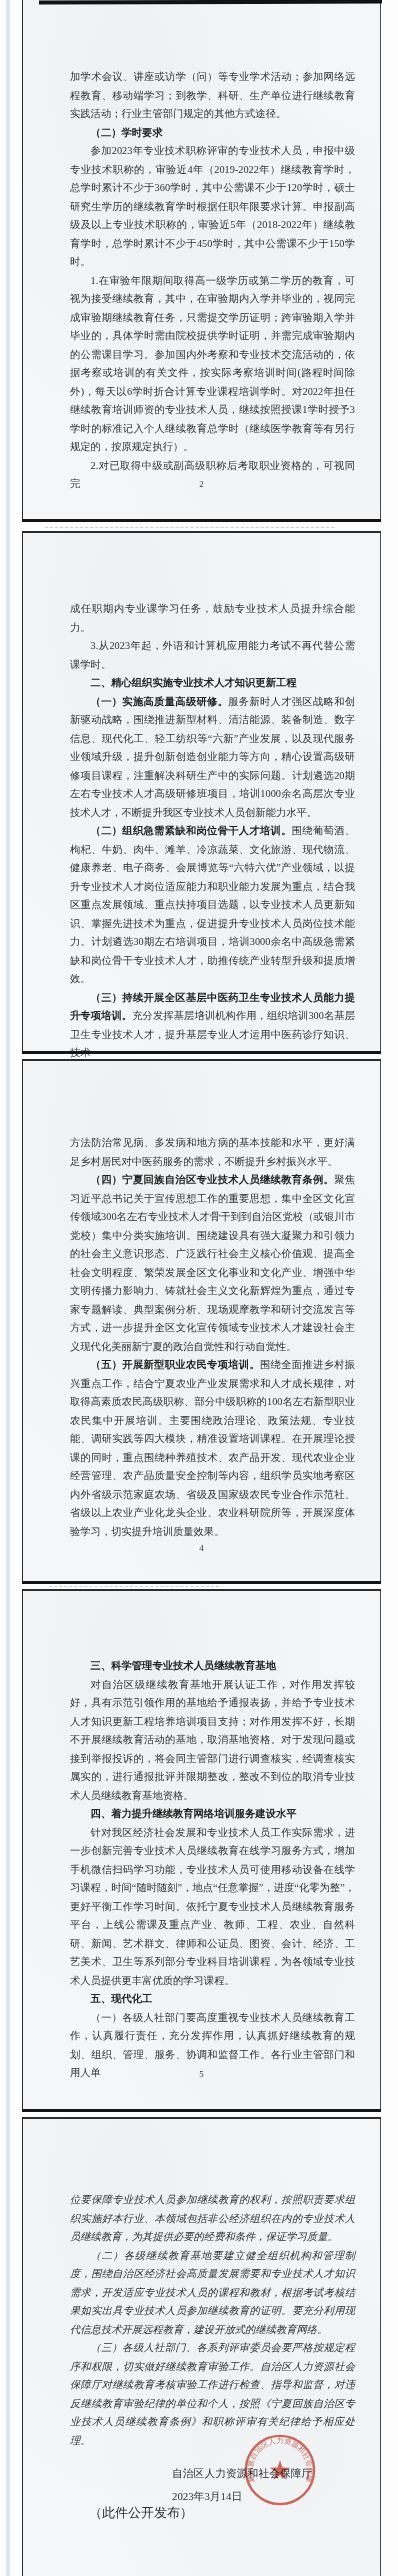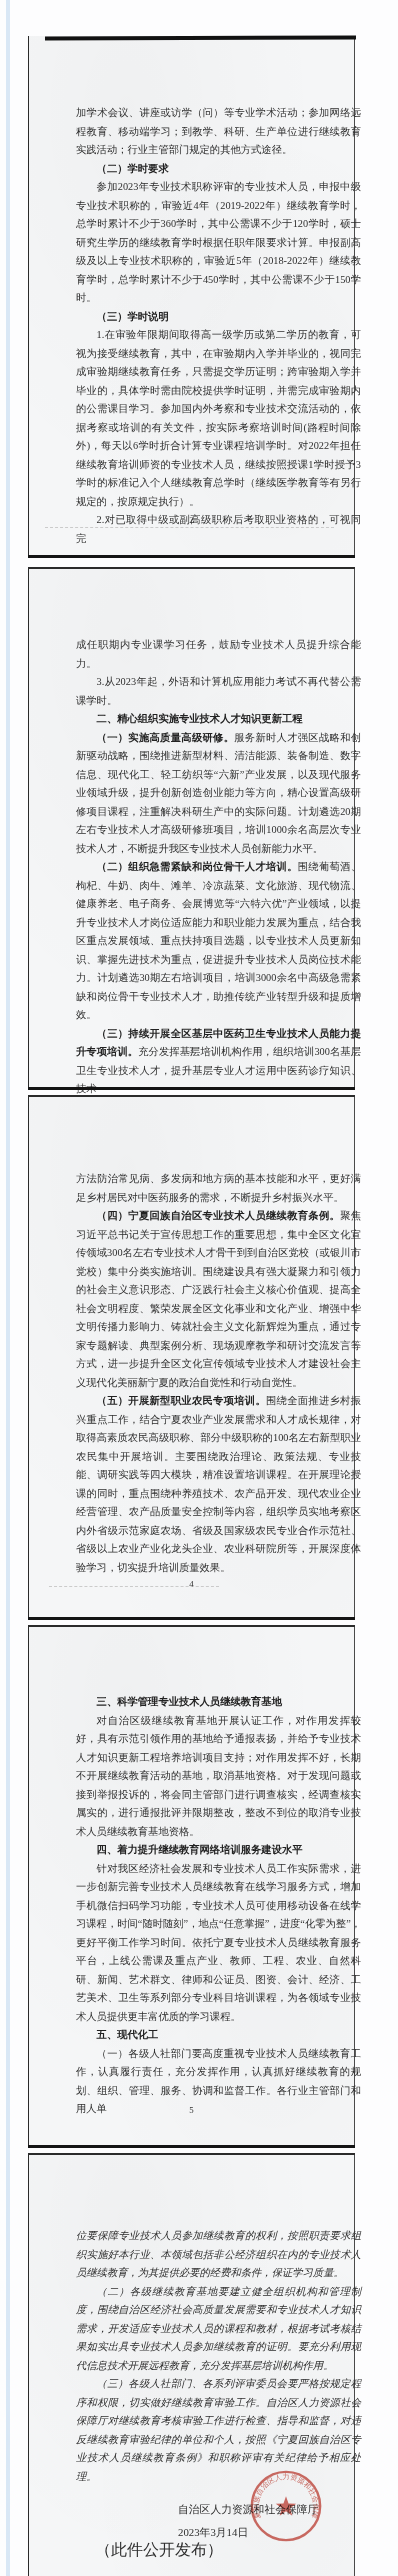--- a/index.html
+++ b/index.html
@@ -4,29 +4,28 @@
 <style>
   html,body{margin:0;padding:0;}
   body{
     width:398px;height:2588px;position:relative;
     background:#fdfdfe;
     font-family:"Liberation Serif", serif;
   }
   .canvas{position:absolute;inset:0;overflow:hidden;}
   .margin-strip{position:absolute;left:5.7px;top:0;width:4.1px;height:100%;background:#d9e7f5;}
   .page{
-    position:absolute;left:28px;width:327px;
+    position:absolute;left:22px;width:359px;
     background:
       radial-gradient(ellipse at 30% 15%, rgba(0,0,0,0.025), transparent 60%),
       radial-gradient(ellipse at 75% 70%, rgba(0,0,0,0.02), transparent 55%),
       #f5f6f7;
     border-left:1px solid #2a2a2a;
     border-right:1px solid #4a4a4a;
     box-sizing:border-box;
-    margin-top:36px;
   }
   .edge-top-jagged{position:absolute;top:0;left:15.5px;right:-1px;height:4.1px;background:#121212;transform:rotate(-0.15deg);}
   .edge-top-line{position:absolute;top:0;left:-1px;right:-1px;height:1.5px;background:#2b2b2b;}
   .edge-bottom{position:absolute;bottom:0;left:-1px;right:-1px;height:3.1px;background:#141414;}
   .smudge{position:absolute;border-top:1.5px dashed #b5b5b5;opacity:.65;}
   .smudge-a{top:527px;left:45px;width:289px;}
   .smudge-b{top:1586px;left:49px;width:170px;}
 
   .content{
     position:absolute;left:47px;width:285px;
@@ -34,38 +33,37 @@
     text-align:justify;
   }
   .content p{margin:0;}
   .content p.indent{text-indent:2em;}
   .content b{font-weight:700;font-family:Liberation Sans, sans-serif;color:#222;}
 
   .page-number{position:absolute;left:0;width:100%;text-align:center;font-size:8.8px;color:#333;}
 
   .signature{position:absolute;top:345px;left:149px;width:196px;
     font-size:10.8px;line-height:23px;color:#2e2e2e;}
-  .publish-note{position:absolute;top:387px;left:66px;font-size:16px;color:#2e2e2e;}
+  .publish-note{position:absolute;top:387px;left:66px;font-size:13px;color:#2e2e2e;}
 
   .seal{position:absolute;top:314px;left:218px;width:78px;height:78px;
     color:#c8493e;opacity:.8;mix-blend-mode:multiply;}
 </style>
 </head>
 <body>
 
 <div class="canvas">
   <div class="margin-strip"></div>
 
   <div class="page" style="top:0;height:522px;">
     <div class="edge-top-jagged"></div>
     <div class="content" style="top:68px;">
         <p class=""><span>加学术会议、讲座或访学（问）等专业学术活动；参加网络远程教育、移动端学习；到教学、科研、生产单位进行继续教育实践活动；行业主管部门规定的其他方式途径。</span></p>
         <p class="indent"><b>（二）学时要求</b></p>
         <p class="indent"><span>参加2023年专业技术职称评审的专业技术人员，申报中级专业技术职称的，审验近4年（2019-2022年）继续教育学时，总学时累计不少于360学时，其中公需课不少于120学时，硕士研究生学历的继续教育学时根据任职年限要求计算。申报副高级及以上专业技术职称的，审验近5年（2018-2022年）继续教育学时，总学时累计不少于450学时，其中公需课不少于150学时。</span></p>
-        <p class="indent"><b>（三）学时说明</b></p>
         <p class="indent"><span>1.在审验年限期间取得高一级学历或第二学历的教育，可视为接受继续教育，其中，在审验期内入学并毕业的，视同完成审验期继续教育任务，只需提交学历证明；跨审验期入学并毕业的，具体学时需由院校提供学时证明，并需完成审验期内的公需课目学习。参加国内外考察和专业技术交流活动的，依据考察或培训的有关文件，按实际考察培训时间(路程时间除外)，每天以6学时折合计算专业课程培训学时。对2022年担任继续教育培训师资的专业技术人员，继续按照授课1学时授予3学时的标准记入个人继续教育总学时（继续医学教育等有另行规定的，按原规定执行）。</span></p>
         <p class="indent"><span>2.对已取得中级或副高级职称后考取职业资格的，可视同完</span></p>
       </div>
     <div class="page-number" style="top:479px;">2</div>
     <div class="edge-bottom"></div>
   </div>
 
   <div class="smudge smudge-a"></div>
 
   <div class="page" style="top:531px;height:523px;">
@@ -106,21 +104,21 @@
         <p class="indent"><span>（一）各级人社部门要高度重视专业技术人员继续教育工作，认真履行责任，充分发挥作用，认真抓好继续教育的规划、组织、管理、服务、协调和监督工作。各行业主管部门和用人单</span></p>
       </div>
     <div class="page-number" style="top:480px;">5</div>
     <div class="edge-bottom"></div>
   </div>
 
   <div class="page" style="top:2117px;height:471px;">
     <div class="edge-top-line"></div>
     <div class="content" style="top:74px;font-style:italic;">
         <p class=""><span>位要保障专业技术人员参加继续教育的权利，按照职责要求组织实施好本行业、本领域包括非公经济组织在内的专业技术人员继续教育，为其提供必要的经费和条件，保证学习质量。</span></p>
-        <p class="indent"><span>（二）各级继续教育基地要建立健全组织机构和管理制度，围绕自治区经济社会高质量发展需要和专业技术人才知识需求，开发适应专业技术人员的课程和教材，根据考试考核结果如实出具专业技术人员参加继续教育的证明。要充分利用现代信息技术开展远程教育，充分发挥基层培训机构作用。</span></p>
+        <p class="indent"><span>（二）各级继续教育基地要建立健全组织机构和管理制度，围绕自治区经济社会高质量发展需要和专业技术人才知识需求，开发适应专业技术人员的课程和教材，根据考试考核结果如实出具专业技术人员参加继续教育的证明。要充分利用现代信息技术开展远程教育，建设开放式的继续教育网络。</span></p>
         <p class="indent"><span>（三）各级人社部门、各系列评审委员会要严格按规定程序和权限，切实做好继续教育审验工作。自治区人力资源社会保障厅对继续教育考核审验工作进行检查、指导和监督，对违反继续教育审验纪律的单位和个人，按照《宁夏回族自治区专业技术人员继续教育条例》和职称评审有关纪律给予相应处理。</span></p>
       </div>
 
     <div class="signature">
       <div>自治区人力资源和社会保障厅</div>
       <div>2023年3月14日</div>
     </div>
 
     <div class="publish-note">（此件公开发布）</div>
 

